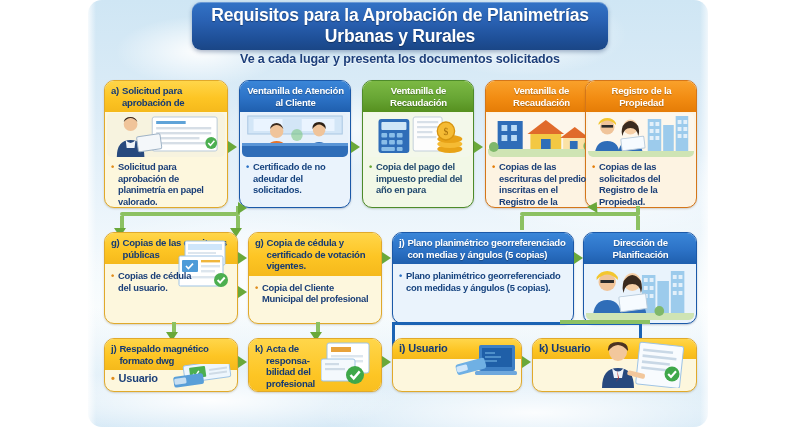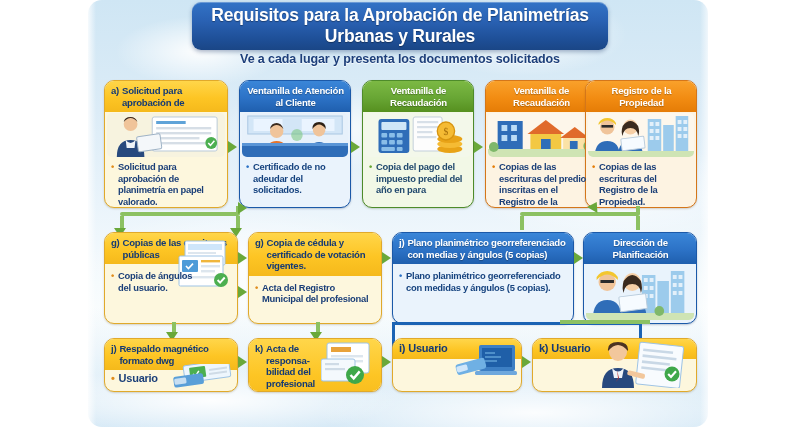--- a/index.html
+++ b/index.html
@@ -302,21 +302,21 @@
         <circle cx="44" cy="14" r="7.5" fill="#f6cfa6"></circle>
         <path d="M36 13 q8-10 16 0 q2 6 0 10 q-1-8-8-8 q-7 0-8 8 q-2-4 0-10z" fill="#3a2a1e"></path>
         <path d="M31 44 q0-16 13-16 q13 0 13 16z" fill="#2f6db8"></path>
         <rect x="34" y="26" width="24" height="12" rx="1" fill="#f6fbff" stroke="#b9ccdc" transform="rotate(-7 34 26)"></rect>
         <rect x="0" y="38" width="110" height="6" fill="#cfe4b4"></rect>
       </svg>
     </div>
     <div class="bd">
       <div class="bullet">
         <span class="dot">•</span>
-        <span>Copias de las escrituras del Registro de la Propiedad.</span>
+        <span>Copias de las solicitados del Registro de la Propiedad.</span>
       </div>
     </div>
   </div>
 
   <div class="link" style="left:120px;top:216px;width:4px;height:14px;"></div>
   <div class="link" style="left:120px;top:212px;width:120px;height:4px;border-radius:2px;"></div>
   <div class="link" style="left:236px;top:206px;width:4px;height:8px;"></div>
   <div class="arrow ar-right" style="left:238px;top:202px;"></div>
   <div class="link" style="left:236px;top:216px;width:4px;height:14px;"></div>
   <div class="arrow ar-down" style="left:114px;top:228px;"></div>
@@ -329,21 +329,21 @@
   <div class="link" style="left:636px;top:216px;width:4px;height:14px;"></div>
 
   <div class="card c-yellow" style="left:104px;top:232px;width:132px;height:90px;">
     <div class="hd">
       <span>g)</span>
       <span>Copias de las escrituras públicas</span>
     </div>
     <div class="bd" style="padding-top:6px;">
       <div class="bullet" style="max-width:82px;">
         <span class="dot">•</span>
-        <span>Copia de ángulos del usuario.</span>
+        <span>Copias de cédula del usuario.</span>
       </div>
       <div class="art inline" style="right:2px;top:-24px;bottom:auto;width:58px;height:50px;">
         <svg viewBox="0 0 58 50" preserveAspectRatio="none">
           <rect x="8" y="1" width="40" height="24" rx="1.5" fill="#ffffff" stroke="#9ec3e4"></rect>
           <rect x="11" y="4" width="34" height="6" fill="#cfe6fa"></rect>
           <rect x="11" y="12" width="28" height="2" fill="#dde6ee"></rect>
           <rect x="11" y="16" width="30" height="2" fill="#dde6ee"></rect>
           <rect x="2" y="16" width="44" height="30" rx="1.5" fill="#ffffff" stroke="#9ec3e4"></rect>
           <rect x="5" y="20" width="16" height="12" rx="1" fill="#4e9bd8"></rect>
           <path d="M9 26 l2.4 2.6 l4.6-5" stroke="#fff" stroke-width="1.6" fill="none"></path>
@@ -362,21 +362,21 @@
   <div class="arrow ar-right" style="left:238px;top:286px;"></div>
 
   <div class="card c-yellow" style="left:248px;top:232px;width:132px;height:90px;">
     <div class="hd">
       <span>g)</span>
       <span>Copia de cédula y certificado de votación vigentes.</span>
     </div>
     <div class="bd" style="padding-top:6px;">
       <div class="bullet">
         <span class="dot">•</span>
-        <span>Acta del Registro Municipal del profesional</span>
+        <span>Copia del Cliente Municipal del profesional</span>
       </div>
     </div>
   </div>
 
   <div class="arrow ar-right" style="left:382px;top:252px;"></div>
 
   <div class="card c-blue" style="left:392px;top:232px;width:180px;height:90px;">
     <div class="hd">
       <span>j)</span>
       <span>Plano planimétrico georreferenciado con medias y ángulos (5 copias)</span>

